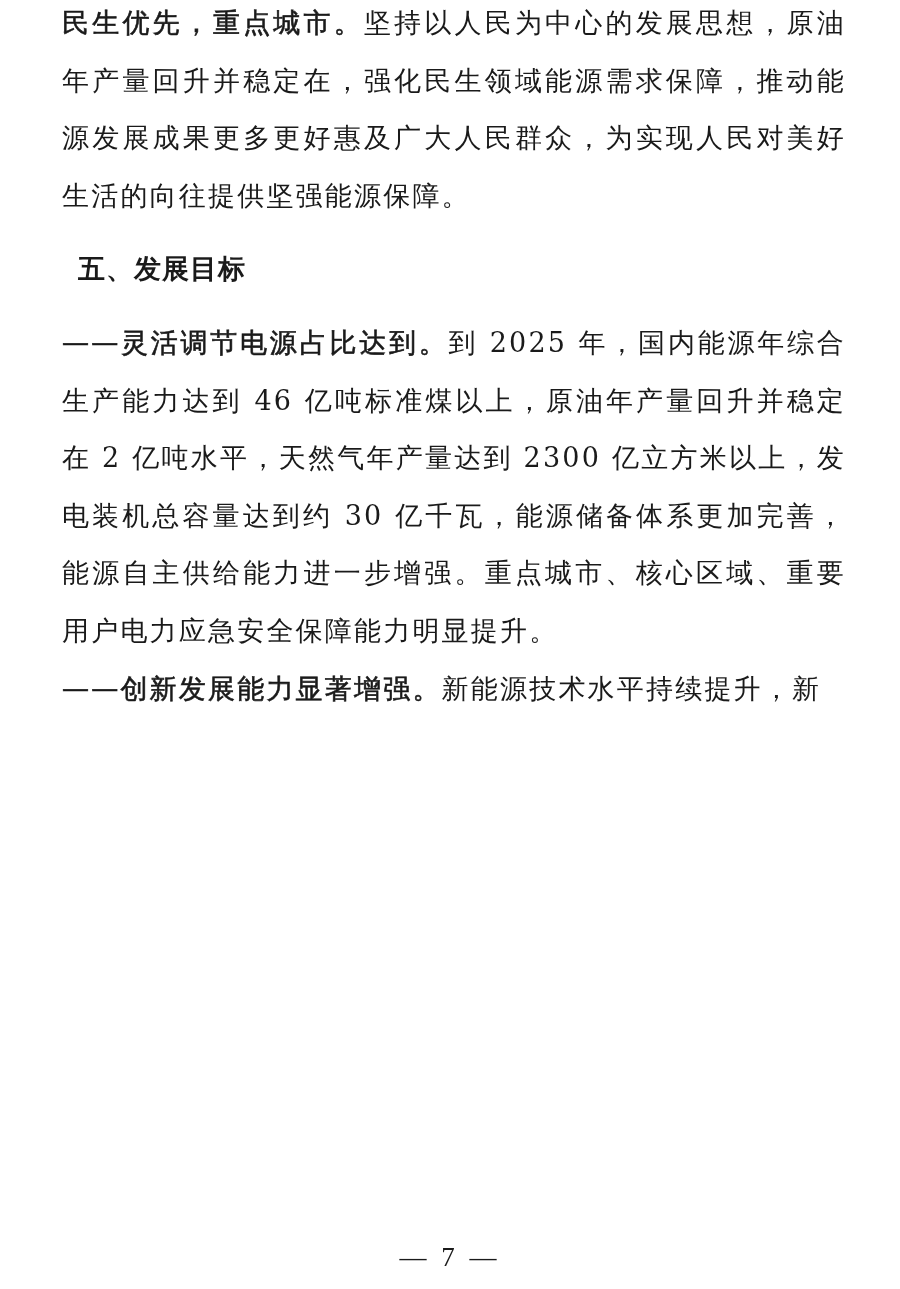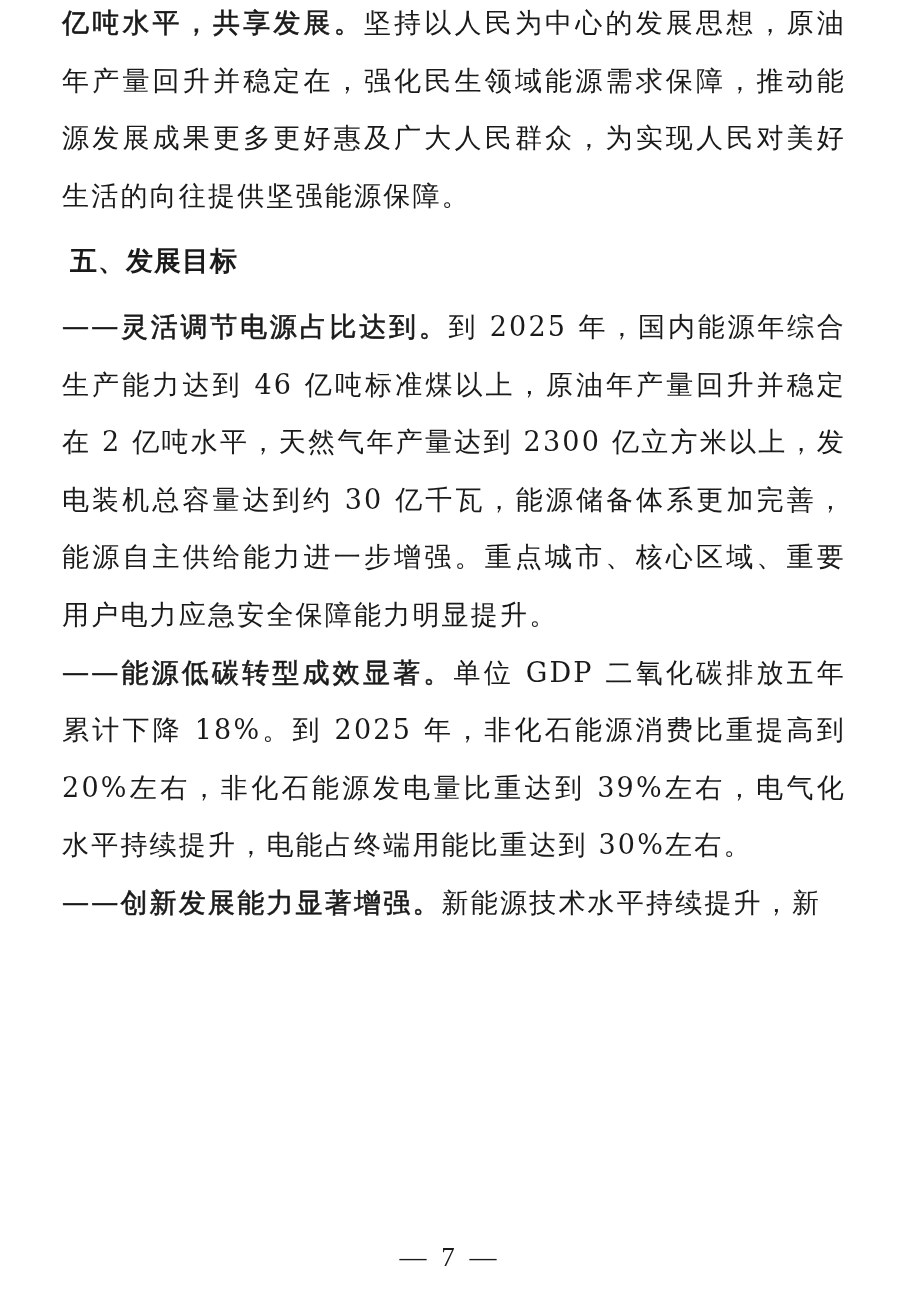--- a/index.html
+++ b/index.html
@@ -5,39 +5,38 @@
     html, body { margin: 0; padding: 0; background: #ffffff; }
     body { width: 900px; height: 1289px; position: relative; overflow: hidden; }
     .page {
       position: absolute; left: 62px; top: 0; width: 784px;
       font-family: "DejaVu Serif", "Liberation Serif", serif;
       color: #1a1a1a; font-size: 27px; line-height: 57.6px;
     }
     .para { margin: 0; text-align: justify; text-align-last: left; letter-spacing: 2.2px; }
     .lead { font-family: "DejaVu Serif", serif; font-weight: normal; -webkit-text-stroke: 0.6px #1a1a1a; }
     .heading {
-      margin: 8px; font-family: "DejaVu Sans", "Liberation Sans", sans-serif;
+      margin: 16px; font-family: "DejaVu Sans", "Liberation Sans", sans-serif;
       font-weight: bold; font-size: 27px; letter-spacing: 1px;
     }
     .page-number {
       position: absolute; left: 0; width: 900px; top: 1242px; text-align: center;
       font-family: "Liberation Serif", "DejaVu Serif", serif; font-size: 27px; color: #1a1a1a;
       letter-spacing: 4px;
     }
   </style>
 </head>
 <body>
 
 <div class="page">
-  <p class="para" style="margin-top:-6px;"><span class="lead">亿吨水平，共享发展。</span><span>坚持以人民为中心的发展思想，原油年产量回升并稳定在，强化民生领域能源需求保障，推动能源发展成果更多更好惠及广大人民群众，为实现人民对美好生活的向往提供坚强能源保障。</span></p>
+  <p class="para" style="margin-top:-6px;"><span class="lead">民生优先，重点城市。</span><span>坚持以人民为中心的发展思想，原油年产量回升并稳定在，强化民生领域能源需求保障，推动能源发展成果更多更好惠及广大人民群众，为实现人民对美好生活的向往提供坚强能源保障。</span></p>
 
   <p class="heading">五、发展目标</p>
 
 
   <p class="para"><span class="lead">——灵活调节电源占比达到。</span><span>到 2025 年，国内能源年综合生产能力达到 46 亿吨标准煤以上，原油年产量回升并稳定在 2 亿吨水平，天然气年产量达到 2300 亿立方米以上，发电装机总容量达到约 30 亿千瓦，能源储备体系更加完善，能源自主供给能力进一步增强。重点城市、核心区域、重要用户电力应急安全保障能力明显提升。</span></p>
 
-  <p class="para"><span class="lead">——能源低碳转型成效显著。</span><span>单位 GDP 二氧化碳排放五年累计下降 18%。到 2025 年，非化石能源消费比重提高到 20%左右，非化石能源发电量比重达到 39%左右，电气化水平持续提升，电能占终端用能比重达到 30%左右。</span></p>
 
 
   <p class="para"><span class="lead">——创新发展能力显著增强。</span><span>新能源技术水平持续提升，新</span></p>
 </div>
 
 <div class="page-number">— 7 —</div>
 
 </body></html>

